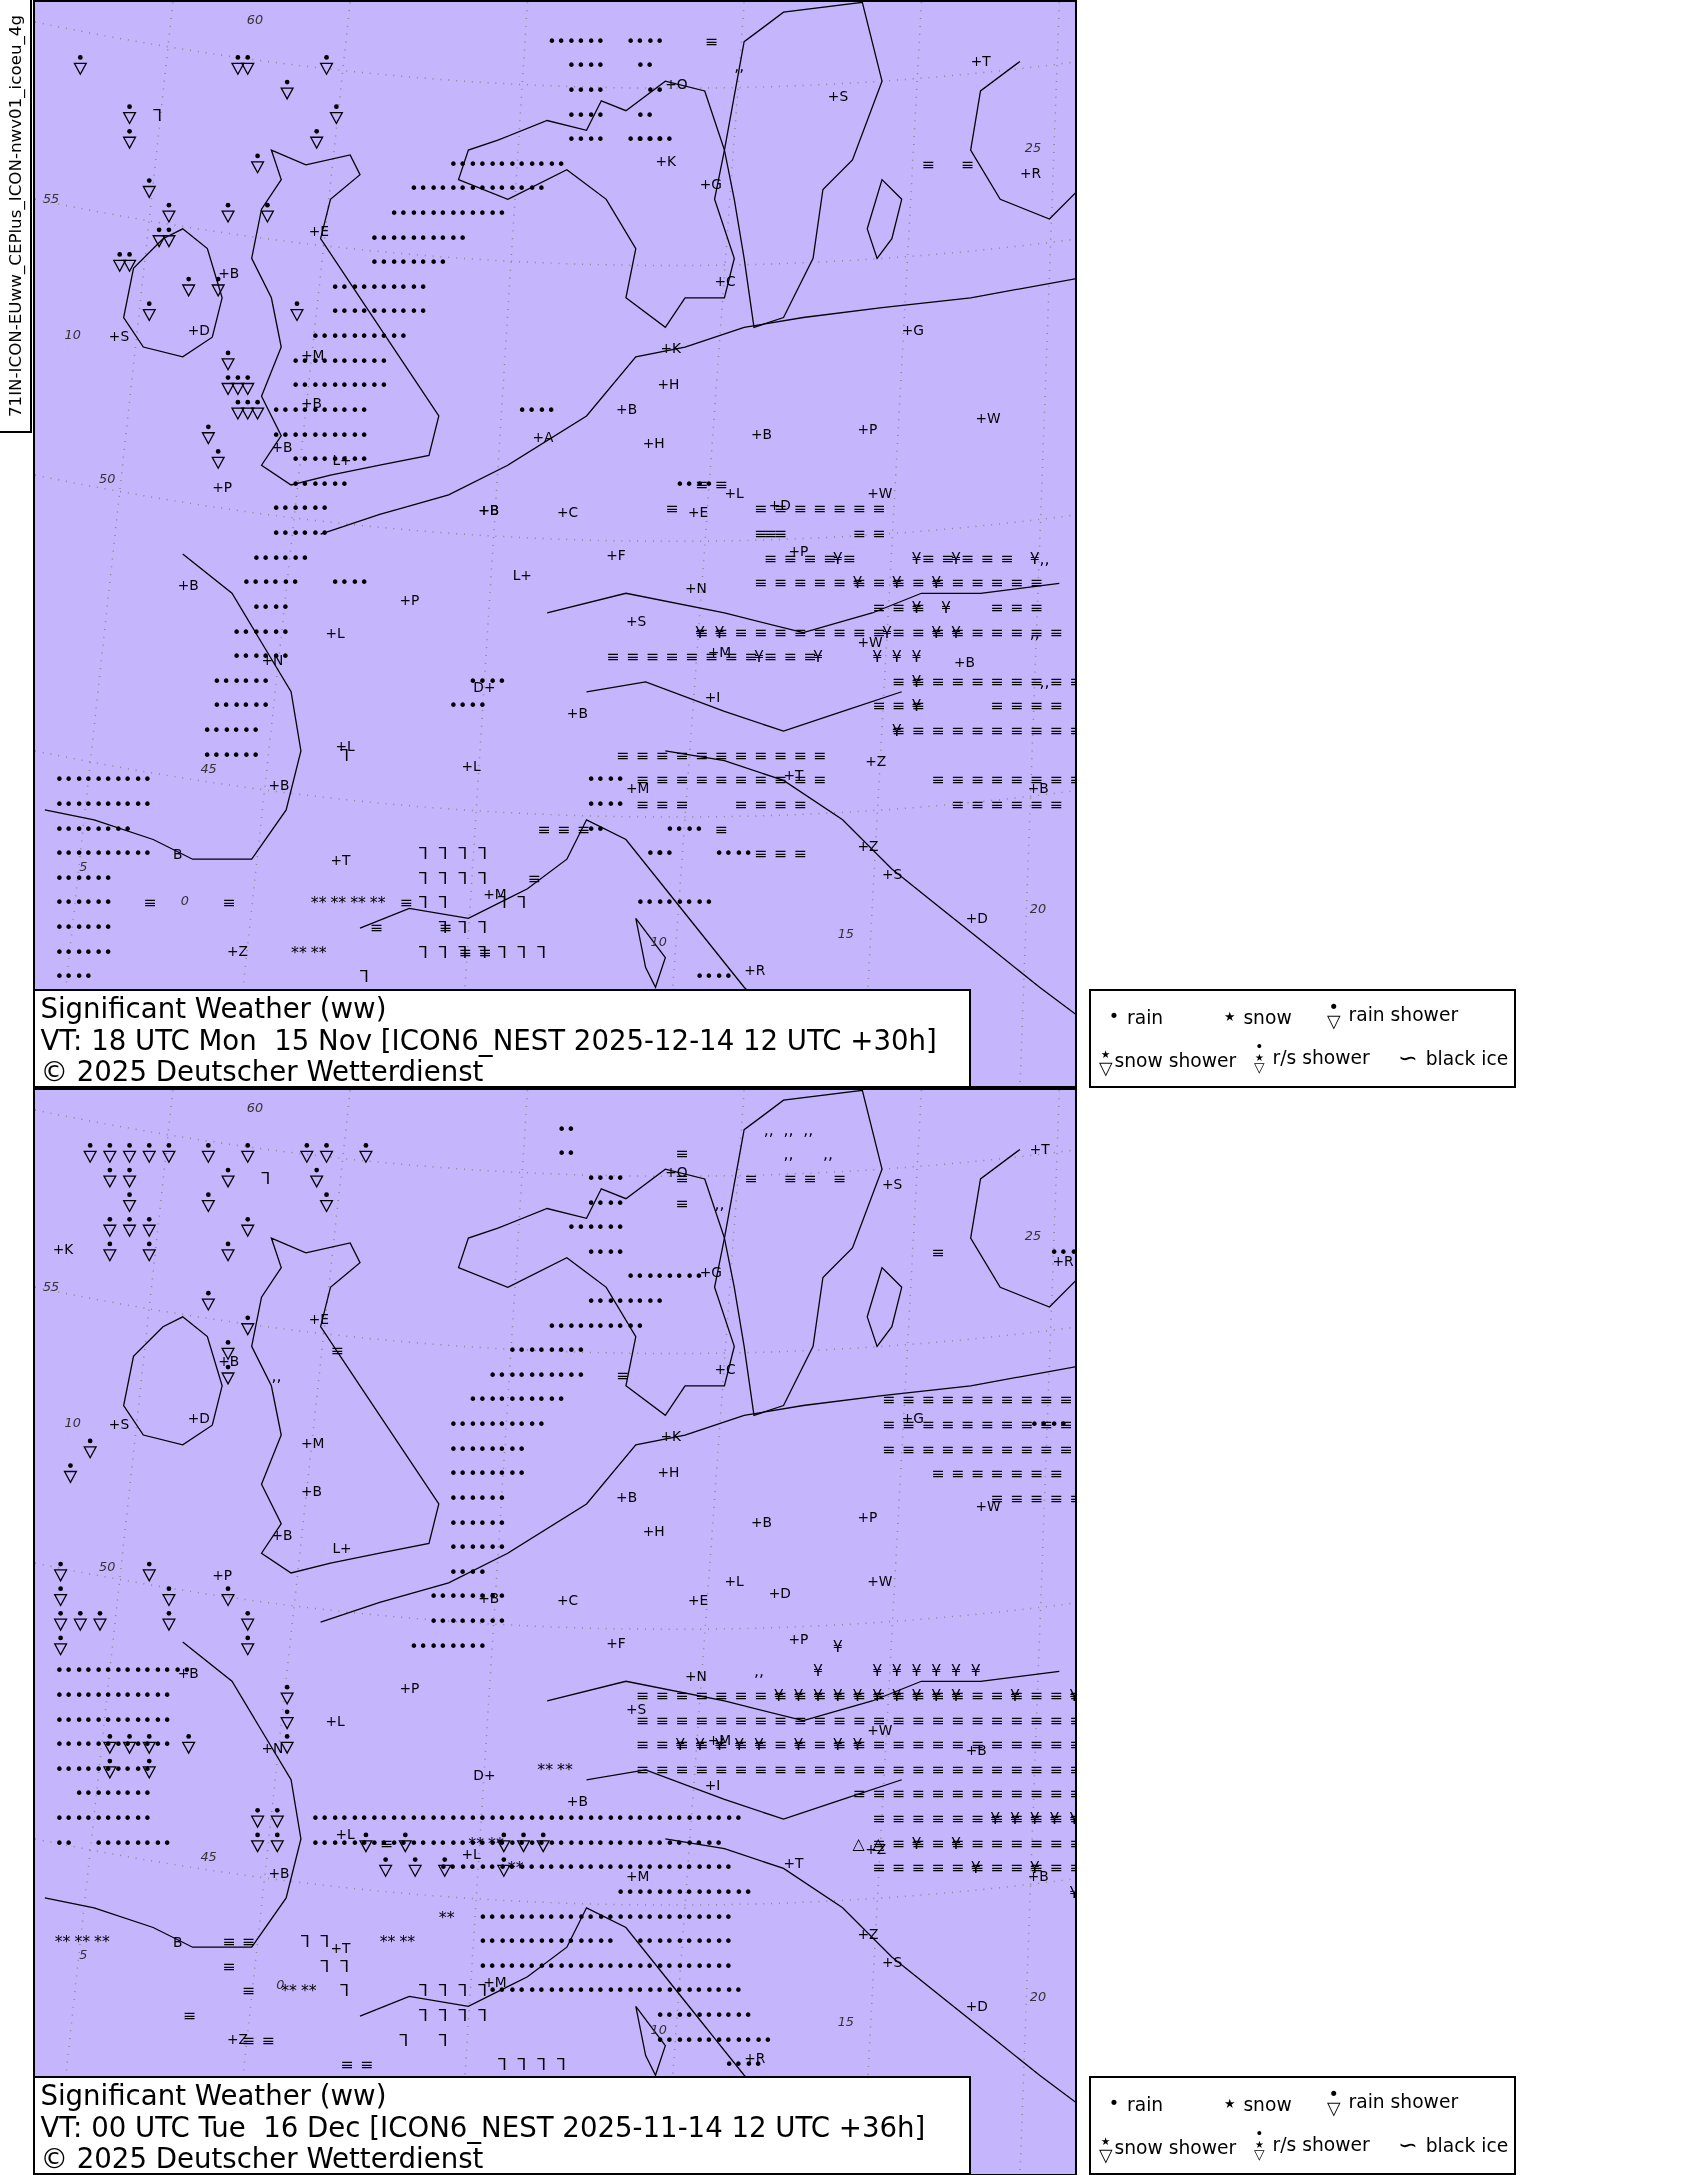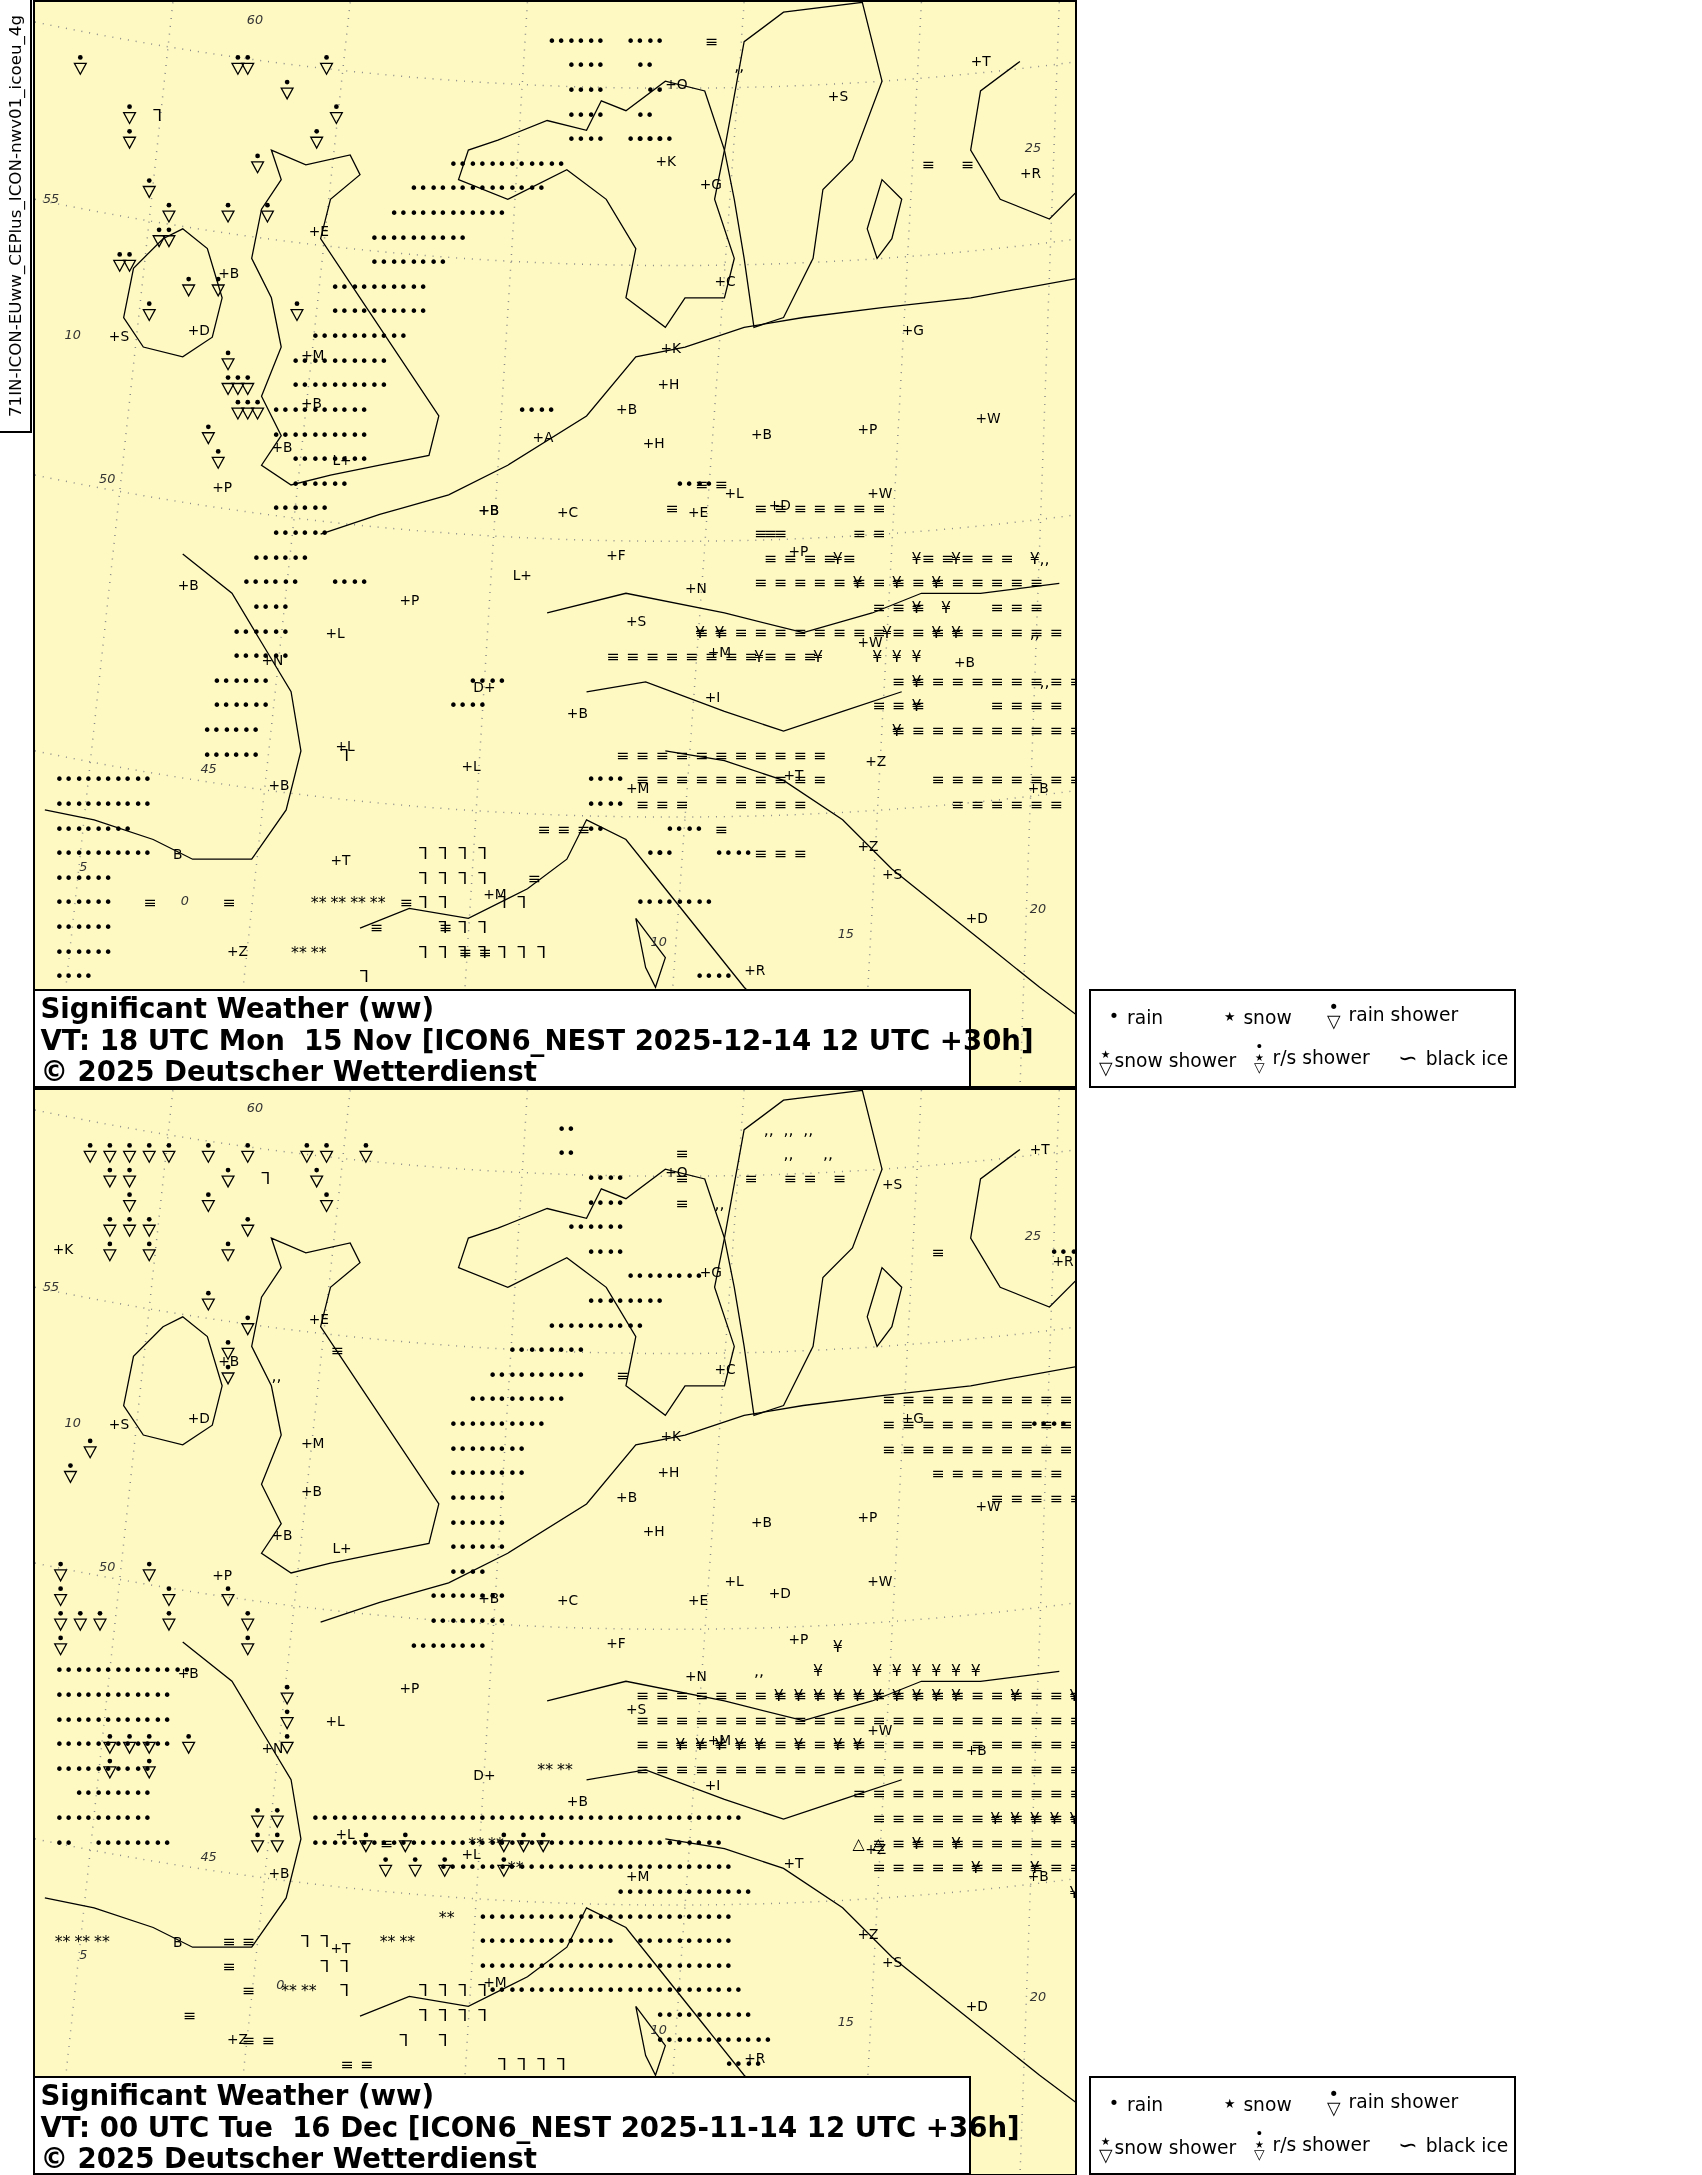--- a/index.html
+++ b/index.html
@@ -3,25 +3,25 @@
 <meta charset="utf-8">
 <style>
   html, body { margin: 0; padding: 0; background: #ffffff; }
   body { width: 1702px; height: 2175px; position: relative; overflow: hidden;
          font-family: "DejaVu Sans", sans-serif; color: #000; }
   .side-label { position: absolute; left: 0; top: 0; width: 31.5px; height: 433px;
          border: 2px solid #000; border-left: none; border-top: none; box-sizing: border-box; }
   .side-label span { position: absolute; left: 50%; top: 50%; white-space: nowrap;
          transform: translate(-50%, -50%) rotate(-90deg); font-size: 16.7px; }
   .panel { position: absolute; left: 32.5px; width: 1044px; height: 1088px;
-           border: 2px solid #000; box-sizing: border-box; background: #fef9c3; overflow: hidden; }
+           border: 2px solid #000; box-sizing: border-box; background: #c4b5fd; overflow: hidden; }
   .panel svg { position: absolute; left: 0; top: 0; }
   .caption { position: absolute; left: 32.5px; width: 938px; height: 99px; background: #fff;
              border: 2px solid #000; box-sizing: border-box; padding: 2px 5.9px; font-size: 27.6px;
-             line-height: 31.5px; font-weight: bold; }
+             line-height: 31.5px; }
   .caption div { white-space: pre; }
   .legend { position: absolute; left: 1089px; width: 427px; height: 99px; background: #fff;
             border: 2px solid #000; box-sizing: border-box; font-size: 18.7px; }
   .legend .item { position: absolute; display: flex; align-items: center; white-space: nowrap; }
   .legend .sym { display: inline-block; text-align: center; margin-right: 7.9px; font-size: 17.7px; line-height: 13.8px; }
   .city { font-size: 14px; font-family: "DejaVu Sans", sans-serif; }
   .wx { font-size: 16px; font-family: "DejaVu Sans", sans-serif; }
   .grid-lbl { font-size: 13px; font-style: italic; fill: #333; }
 </style>
 </head>

